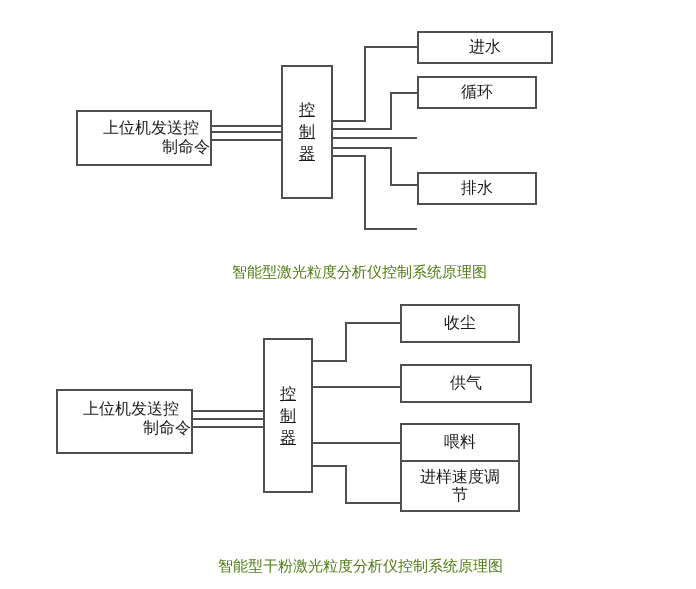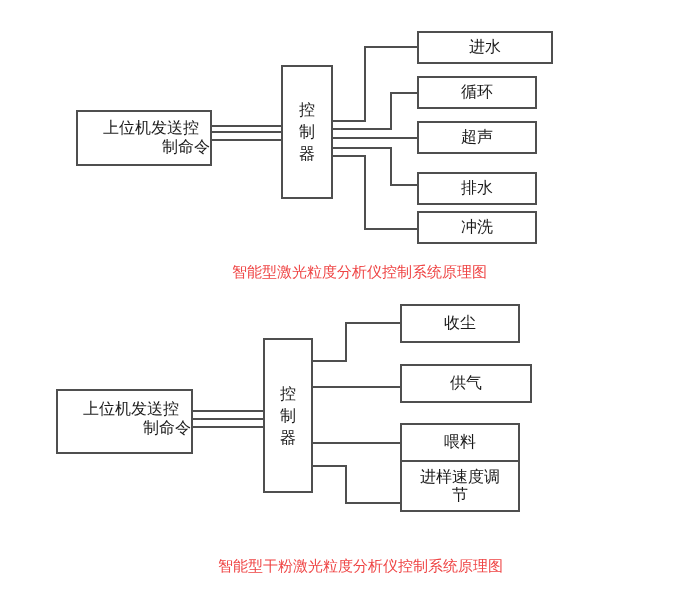--- a/index.html
+++ b/index.html
@@ -14,31 +14,31 @@
   .box{
     position:absolute;
     box-sizing:border-box;
     border:2px solid #4f4f4f;
     background:#ffffff;
     font-size:16px;
   }
   .host-text{padding-top:6px;line-height:19px;}
   .host-line1{margin-left:25px;}
   .host-line2{margin-left:18px;text-align:right;}
-  .ctrl{display:flex;align-items:center;justify-content:center;}
+  .ctrl{display:flex;align-items:center;justify-content:center;text-decoration:underline;}
   .ctrl-inner{width:1.05em;word-break:break-all;line-height:22px;text-align:center;}
   .out{display:flex;align-items:center;justify-content:center;}
   .out-multi{text-align:center;line-height:18px;}
   .hl{position:absolute;height:2px;background:#4f4f4f;}
   .vl{position:absolute;width:2px;background:#4f4f4f;}
   .caption{
     position:absolute;
     font-size:15px;
     line-height:17px;
-    color:#ef4444;
+    color:#4d7c0f;
     white-space:nowrap;
   }
 </style>
 </head>
 <body>
 
 <div id="canvas">
 
   <div class="box" style="left:76px;top:110px;width:136px;height:56px">
     <div class="host-text">
@@ -72,28 +72,22 @@
   <div class="hl" style="left:333px;top:155px;width:33px"></div>
   <div class="vl" style="left:364px;top:155px;height:75px"></div>
   <div class="hl" style="left:366px;top:228px;width:51px"></div>
 
   <div class="box out" style="left:417px;top:31px;width:136px;height:33px">
     <span>进水</span>
   </div>
   <div class="box out" style="left:417px;top:76px;width:120px;height:33px">
     <span>循环</span>
   </div>
-  <div class="box out" style="left:417px;top:121px;width:120px;height:33px">
-    <span>超声</span>
-  </div>
   <div class="box out" style="left:417px;top:172px;width:120px;height:33px">
     <span>排水</span>
-  </div>
-  <div class="box out" style="left:417px;top:211px;width:120px;height:33px">
-    <span>冲洗</span>
   </div>
 
   <div class="caption" style="left:232px;top:264px">智能型激光粒度分析仪控制系统原理图</div>
 
   <div class="box" style="left:56px;top:389px;width:137px;height:65px">
     <div class="host-text" style="padding-top:8px">
       <div class="host-line1">上位机发送控</div>
       <div class="host-line2">制命令</div>
     </div>
   </div>

